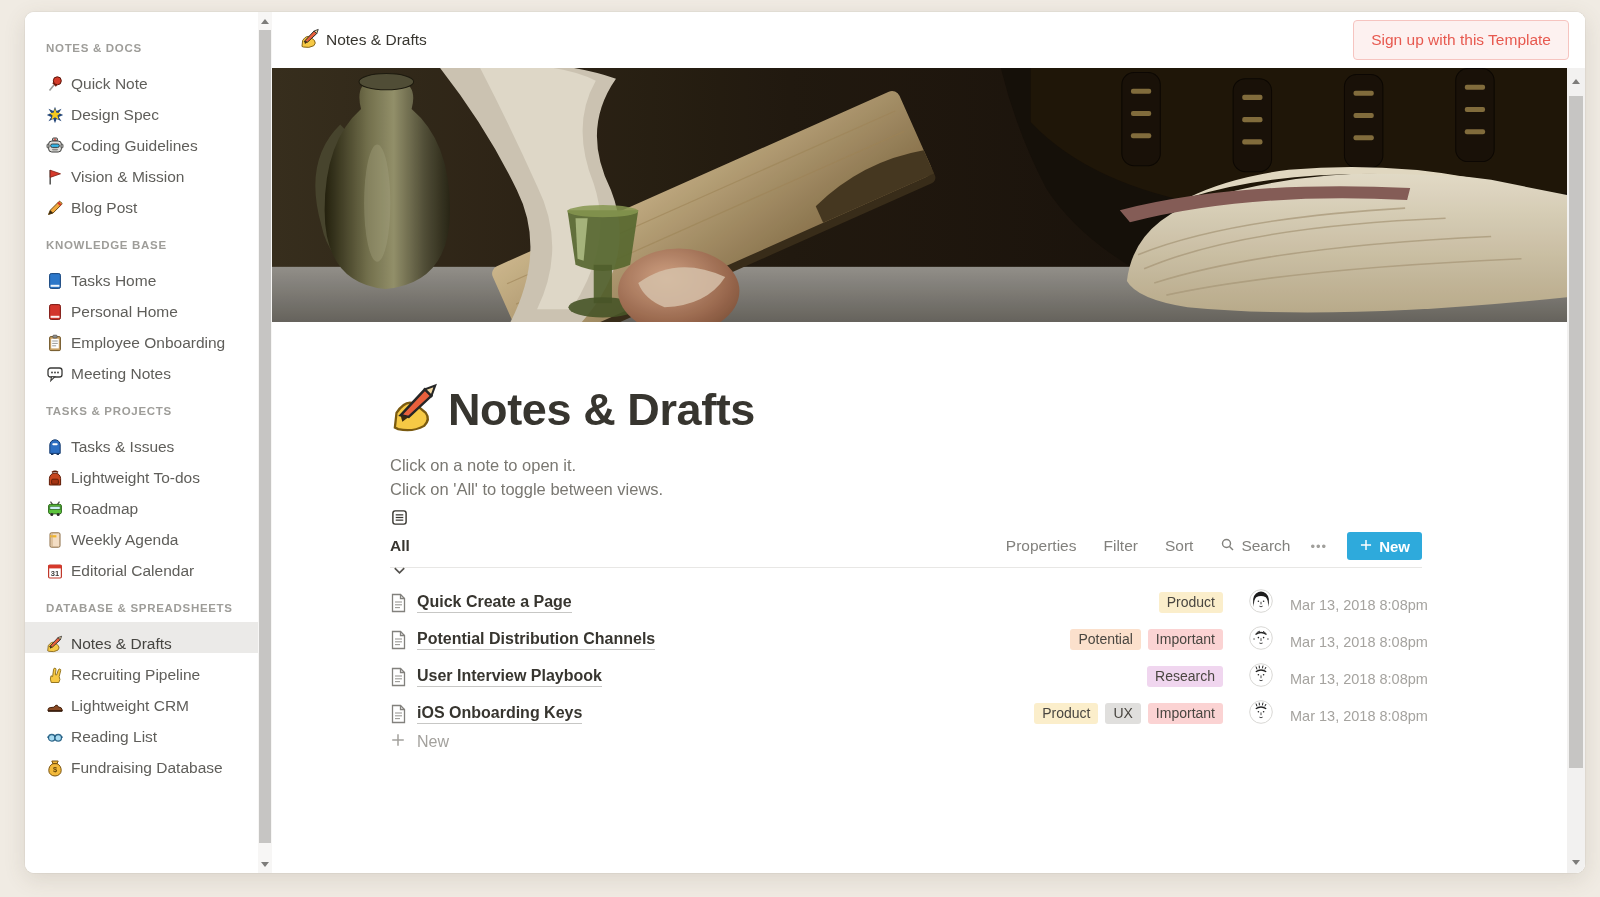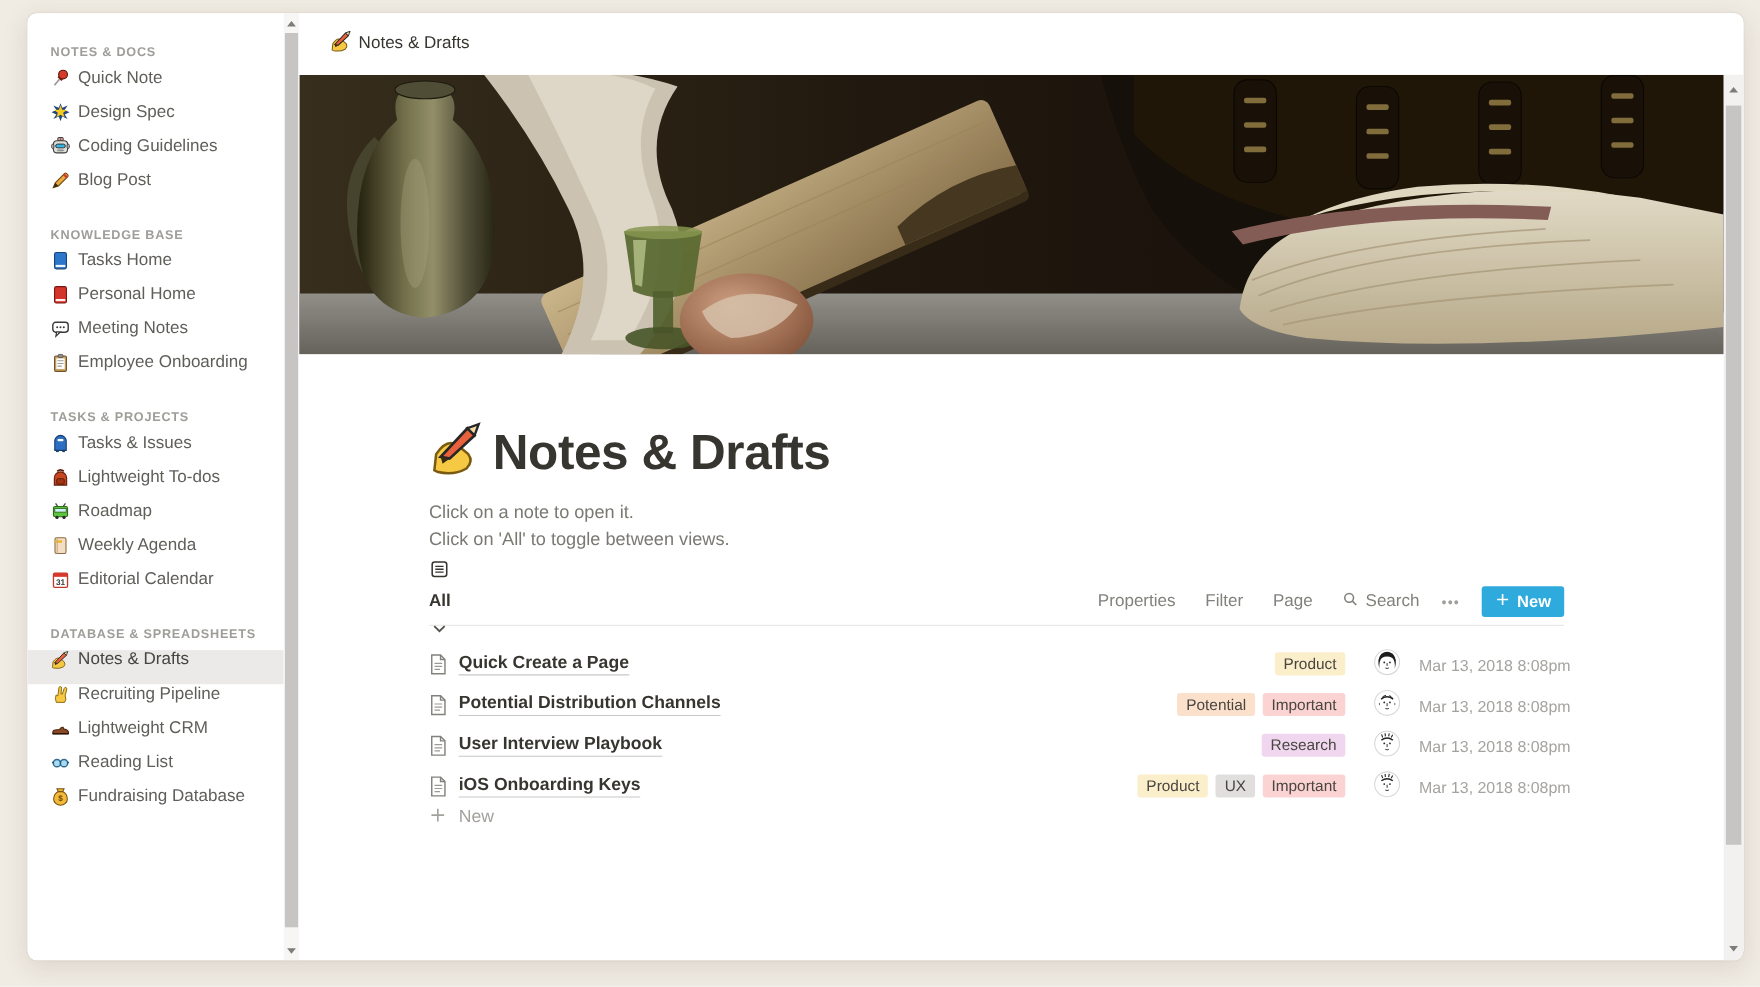--- a/index.html
+++ b/index.html
@@ -15,21 +15,21 @@
   }
 
   
   .sidebar { width:233px; flex:0 0 233px; background:#fff; padding-top:30px; overflow:hidden; }
   .s-section { margin-bottom:22px; }
   .s-title {
     padding:0 0 8px 21px; font-size:11.5px; font-weight:700; letter-spacing:.06em;
     color:#9e9d99; white-space:nowrap; overflow:hidden;
   }
   .s-item {
-    display:flex; align-items:flex-start; height:31px; padding-left:21px; gap:7px;
+    display:flex; align-items:flex-end; height:31px; padding-left:21px; gap:7px;
     cursor:pointer; white-space:nowrap;
   }
   .s-item.selected { background:#ebeae8; }
   .s-item .icon { width:18px; height:18px; flex:0 0 18px; display:flex; align-items:center; justify-content:center; }
   .s-item .icon svg { width:18px; height:18px; }
   .s-label { font-size:15.5px; color:#5f5e5a; }
   .s-item.selected .s-label { color:#454440; }
 
   
   .scrollbar { position:relative; background:#f5f4f3; }
@@ -150,20 +150,29 @@
                     <rect x="15" y="7" width="2" height="4" rx="1" fill="#b9b9b6" stroke="#3c3c3a" stroke-width=".8"></rect>
                     <rect x="4.6" y="7" width="8.8" height="3.4" rx="1.7" fill="#35b6e8" stroke="#333" stroke-width=".9"></rect>
                     <rect x="6" y="11.8" width="6" height="1.6" rx=".8" fill="#8c8c89"></rect>
                   </svg>
                 </span>
     <span class="s-label">Coding Guidelines</span>
   </div>
               <div class="s-item">
     <span class="icon">
                   <svg viewBox="0 0 18 18">
+                    <path d="M4.2 2 V16.5" stroke="#5c5c5a" stroke-width="1.6"></path>
+                    <path d="M4.2 2.2 L14.5 5.8 L4.2 9.4 Z" fill="#d6392b" stroke="#7e1e12" stroke-width=".8"></path>
+                  </svg>
+                </span>
+    <span class="s-label">Vision &amp; Mission</span>
+  </div>
+              <div class="s-item">
+    <span class="icon">
+                  <svg viewBox="0 0 18 18">
                     <path d="M2.5 15.5 L4.3 11.2 L12.8 2.7 Q13.6 1.9 14.4 2.7 L15.6 3.9 Q16.4 4.7 15.6 5.5 L7.1 14 Z" fill="#f0a73c" stroke="#6b4a12"></path>
                     <path d="M2.5 15.5 L4.3 11.2 L7.1 14 Z" fill="#3a2a10"></path>
                     <path d="M12 3.5 l2.8 2.8" stroke="#d4372b" stroke-width="2"></path>
                   </svg>
                 </span>
     <span class="s-label">Blog Post</span>
   </div>
             </div>
   </div>
           <div class="s-section">
@@ -179,47 +188,47 @@
     <span class="s-label">Tasks Home</span>
   </div>
               <div class="s-item">
     <span class="icon">
                   <svg viewBox="0 0 18 18">
                     <rect x="3.6" y="1.6" width="10.8" height="14.8" rx="1.6" fill="#d3352c" stroke="#7c150f"></rect>
                     <rect x="4.6" y="12.8" width="8.8" height="2" fill="#fff" opacity=".92"></rect>
                   </svg>
                 </span>
     <span class="s-label">Personal Home</span>
-  </div>
-              <div class="s-item">
-    <span class="icon">
-                  <svg viewBox="0 0 18 18">
-                    <rect x="2" y="3" width="14" height="9" rx="2.6" fill="#fff" stroke="#3a3a38" stroke-width="1.3"></rect>
-                    <path d="M5.5 11.8 L4.8 15.6 L8.8 11.8 Z" fill="#fff" stroke="#3a3a38" stroke-width="1.1"></path>
-                    <circle cx="6" cy="7.5" r=".9" fill="#3a3a38"></circle>
-                    <circle cx="9" cy="7.5" r=".9" fill="#3a3a38"></circle>
-                    <circle cx="12" cy="7.5" r=".9" fill="#3a3a38"></circle>
-                  </svg>
-                </span>
-    <span class="s-label">Meeting Notes</span>
   </div>
               <div class="s-item">
     <span class="icon">
                   <svg viewBox="0 0 18 18">
                     <rect x="3.6" y="2.6" width="10.8" height="14" rx="1.2" fill="#caa266" stroke="#6f5426"></rect>
                     <rect x="5.2" y="4.8" width="7.6" height="9.6" fill="#fff"></rect>
                     <g stroke="#9a9a97" stroke-width="1">
                       <path d="M6.2 7 h5.6"></path>
                       <path d="M6.2 9.4 h5.6"></path>
                       <path d="M6.2 11.8 h4"></path>
                     </g>
                     <rect x="6.8" y="1.2" width="4.4" height="2.8" rx="1" fill="#8d8d8b" stroke="#55534f" stroke-width=".8"></rect>
                   </svg>
                 </span>
     <span class="s-label">Employee Onboarding</span>
+  </div>
+              <div class="s-item">
+    <span class="icon">
+                  <svg viewBox="0 0 18 18">
+                    <rect x="2" y="3" width="14" height="9" rx="2.6" fill="#fff" stroke="#3a3a38" stroke-width="1.3"></rect>
+                    <path d="M5.5 11.8 L4.8 15.6 L8.8 11.8 Z" fill="#fff" stroke="#3a3a38" stroke-width="1.1"></path>
+                    <circle cx="6" cy="7.5" r=".9" fill="#3a3a38"></circle>
+                    <circle cx="9" cy="7.5" r=".9" fill="#3a3a38"></circle>
+                    <circle cx="12" cy="7.5" r=".9" fill="#3a3a38"></circle>
+                  </svg>
+                </span>
+    <span class="s-label">Meeting Notes</span>
   </div>
             </div>
   </div>
           <div class="s-section">
     <div class="s-title">TASKS &amp; PROJECTS</div>
     <div class="s-list">
               <div class="s-item">
     <span class="icon">
                   <svg viewBox="0 0 18 18">
                     <rect x="5" y="15" width="2.4" height="2" fill="#1e3a5f"></rect>
@@ -346,20 +355,21 @@
       <div class="topbar">
         <div class="breadcrumb">
           <span class="icon"><svg viewBox="0 0 32 32">
                 <path d="M3 28 L4 19 Q10 10 16 14 L22 19 Q25 23 21 27 Q14 31 5 29 Z" fill="#f6c945" stroke="#7a5a10" stroke-width="1.4"></path>
                 <path d="M6.5 20.5 L21.5 4.5 L25.5 8.5 L11.5 21.5 Z" fill="#e8603c" stroke="#262626" stroke-width="1.5"></path>
                 <path d="M21.5 4.5 L25.5 8.5 L27.8 2.2 Z" fill="#f3d9a2" stroke="#262626" stroke-width="1.3"></path>
                 <path d="M6.5 20.5 L11.5 21.5 L7.6 24.4 Z" fill="#3a2a10"></path>
               </svg></span>
           <span class="breadcrumb-label">Notes &amp; Drafts</span>
         </div>
+        <div class="signup-btn">Sign up with this Template</div>
       </div>
 
       <div class="cover">
         <svg viewBox="0 0 1280 254" preserveAspectRatio="xMidYMid slice">
           <defs>
             <linearGradient id="gBg" x1="0" y1="0" x2="1" y2="0">
               <stop offset="0" stop-color="#3b311f"></stop>
                 <stop offset=".4" stop-color="#241b10"></stop>
                 <stop offset="1" stop-color="#120d08"></stop>
             </linearGradient>
@@ -487,21 +497,21 @@
                   </g>
                 </svg></span>
             <span class="view-label">All</span>
             <span class="chev icon"><svg viewBox="0 0 18 18">
                   <path d="M4 6.5 L9 11.5 L14 6.5" fill="none" stroke="#55534f" stroke-width="1.8"></path>
                 </svg></span>
           </div>
           <div class="tb-spacer"></div>
           <div class="tb-action">Properties</div>
           <div class="tb-action">Filter</div>
-          <div class="tb-action">Page</div>
+          <div class="tb-action">Sort</div>
           <div class="tb-search">
             <span class="icon"><svg viewBox="0 0 18 18">
                   <circle cx="7.8" cy="7.8" r="4.8" fill="none" stroke="#82817d" stroke-width="1.7"></circle>
                   <path d="M11.4 11.4 L15.6 15.6" stroke="#82817d" stroke-width="1.7"></path>
                 </svg></span>
             <span>Search</span>
           </div>
           <div class="tb-more">•••</div>
           <div class="new-btn">
             <span class="icon"><svg viewBox="0 0 18 18">

